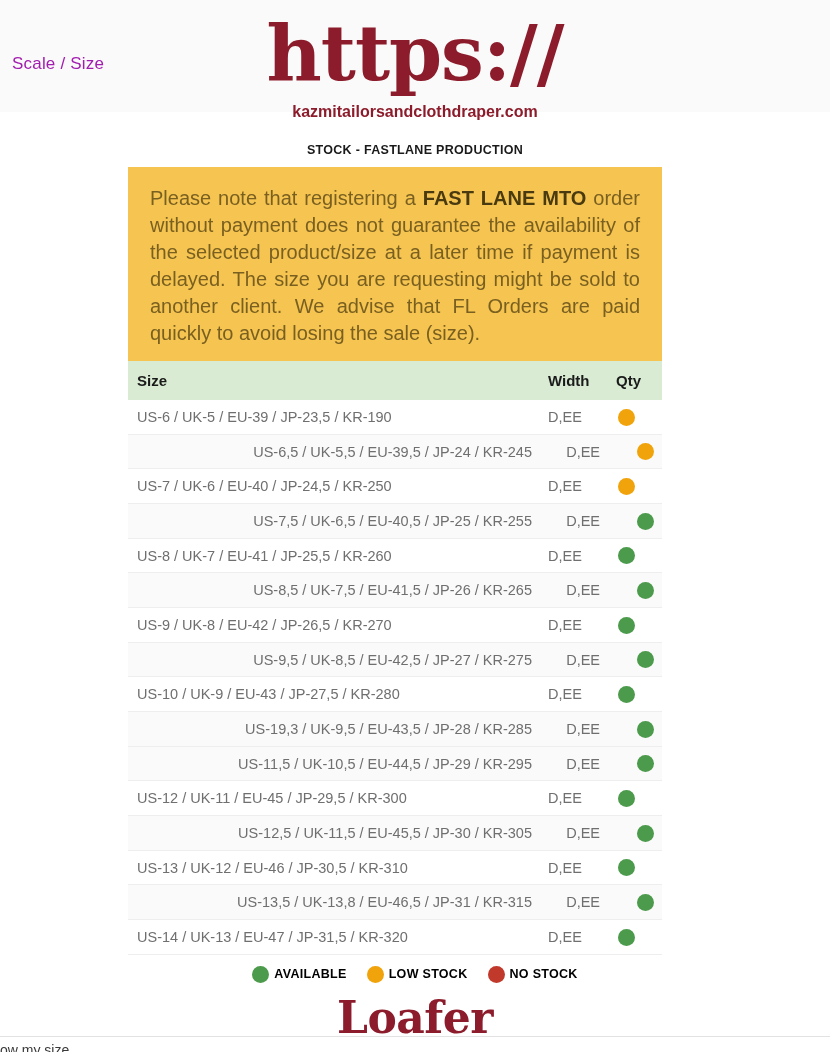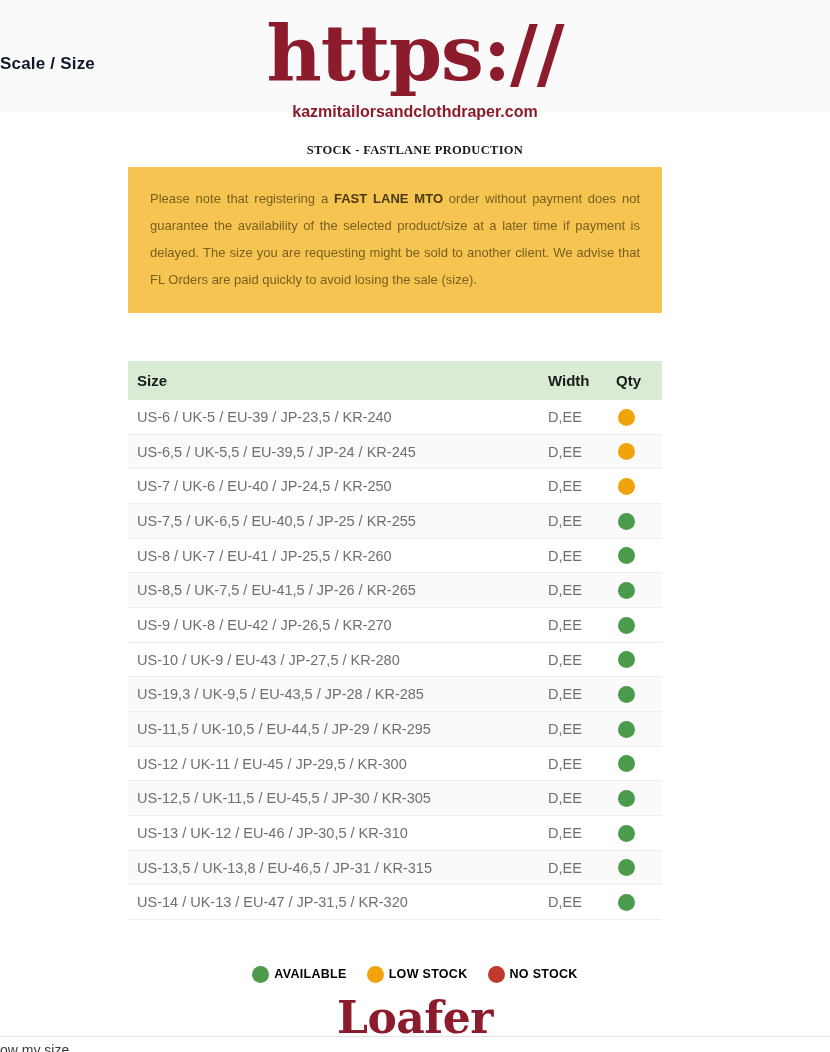--- a/index.html
+++ b/index.html
@@ -20,25 +20,25 @@
   
   .top-band {
     position: absolute;
     left: 0; top: 0;
     width: 830px;
     height: 112px;
     background: #fafafa;
   }
   .scale-size {
     position: absolute;
-    left: 0px;
+    left: 12px;
     top: 54px;
     font-size: 17px;
-    color: #0f172a;
-    font-weight: 700;
+    color: #a21caf;
+    font-weight: 400;
     letter-spacing: 0.2px;
   }
   .https-logo {
     position: absolute;
     left: 0;
     top: 16px;
     width: 830px;
     text-align: center;
     font-family: "DejaVu Serif", serif;
     font-weight: bold;
@@ -60,33 +60,32 @@
   .stock-line {
     position: absolute;
     left: 0;
     top: 143px;
     width: 830px;
     text-align: center;
     font-size: 12.5px;
     font-weight: bold;
     color: #1a1a1a;
     letter-spacing: 0.3px;
-    font-family: Liberation Serif, serif;
   }
 
   
   .notice {
     position: absolute;
     left: 128px;
     top: 167px;
     width: 534px;
     padding: 18px 22px 20px 22px;
     background: #f5c451;
     color: #7a6020;
-    font-size: 13px;
+    font-size: 20px;
     line-height: 27px;
     text-align: justify;
   }
   .notice b { color: #4a3a10; font-weight: bold; }
 
   
   .table-wrap {
     position: absolute;
     left: 128px;
     top: 361px;
@@ -111,21 +110,21 @@
   table.sizes thead th.col-qty { width: 54px; }
 
   table.sizes tbody td {
     font-size: 14.5px;
     color: #6f6f6f;
     padding: 8px 8px 8px 8px;
     border-bottom: 1px solid #eeeeee;
     background: #ffffff;
     vertical-align: middle;
   }
-  table.sizes tbody tr.alt td { background: #fafafa; }
+  table.sizes tbody tr.alt td { background: #fafafa; text-align: right; }
   table.sizes tbody td.col-size { padding-left: 9px; }
   table.sizes tbody td.col-qty { text-align: left; padding-left: 10px; }
 
   .dot {
     display: inline-block;
     width: 17px;
     height: 17px;
     border-radius: 50%;
     vertical-align: middle;
   }
@@ -198,21 +197,21 @@
     <table class="sizes">
       <thead>
         <tr>
           <th class="col-size">Size</th>
           <th class="col-width">Width</th>
           <th class="col-qty">Qty</th>
         </tr>
       </thead>
       <tbody id="size-table-body">
           <tr>
-            <td class="col-size">US-6 / UK-5 / EU-39 / JP-23,5 / KR-240</td>
+            <td class="col-size">US-6 / UK-5 / EU-39 / JP-23,5 / KR-190</td>
             <td class="col-width">D,EE</td>
             <td class="col-qty"><span class="dot orange"></span></td>
           </tr>
           <tr class="alt">
             <td class="col-size">US-6,5 / UK-5,5 / EU-39,5 / JP-24 / KR-245</td>
             <td class="col-width">D,EE</td>
             <td class="col-qty"><span class="dot orange"></span></td>
           </tr>
           <tr>
             <td class="col-size">US-7 / UK-6 / EU-40 / JP-24,5 / KR-250</td>
@@ -229,20 +228,25 @@
             <td class="col-width">D,EE</td>
             <td class="col-qty"><span class="dot green"></span></td>
           </tr>
           <tr class="alt">
             <td class="col-size">US-8,5 / UK-7,5 / EU-41,5 / JP-26 / KR-265</td>
             <td class="col-width">D,EE</td>
             <td class="col-qty"><span class="dot green"></span></td>
           </tr>
           <tr>
             <td class="col-size">US-9 / UK-8 / EU-42 / JP-26,5 / KR-270</td>
+            <td class="col-width">D,EE</td>
+            <td class="col-qty"><span class="dot green"></span></td>
+          </tr>
+          <tr class="alt">
+            <td class="col-size">US-9,5 / UK-8,5 / EU-42,5 / JP-27 / KR-275</td>
             <td class="col-width">D,EE</td>
             <td class="col-qty"><span class="dot green"></span></td>
           </tr>
           <tr>
             <td class="col-size">US-10 / UK-9 / EU-43 / JP-27,5 / KR-280</td>
             <td class="col-width">D,EE</td>
             <td class="col-qty"><span class="dot green"></span></td>
           </tr>
           <tr class="alt">
             <td class="col-size">US-19,3 / UK-9,5 / EU-43,5 / JP-28 / KR-285</td>

